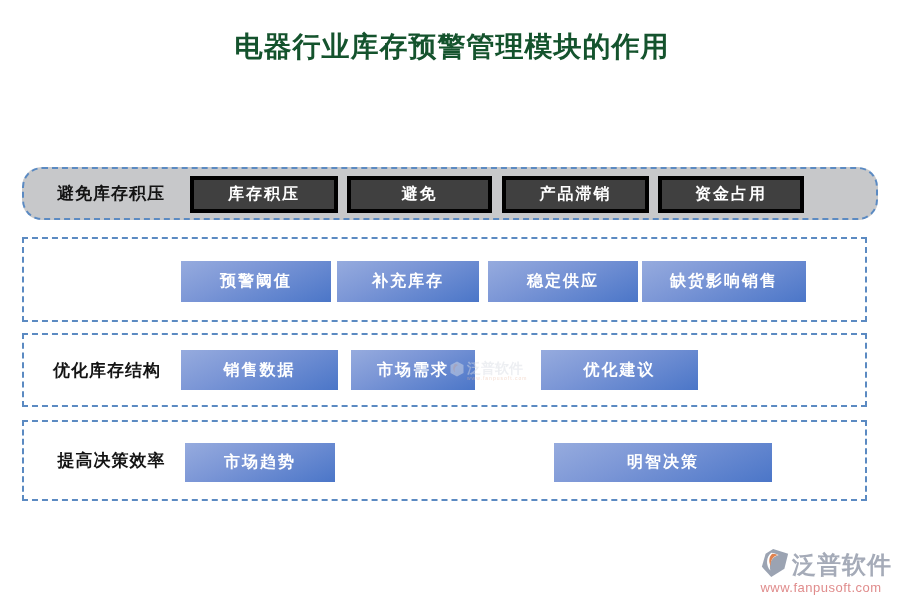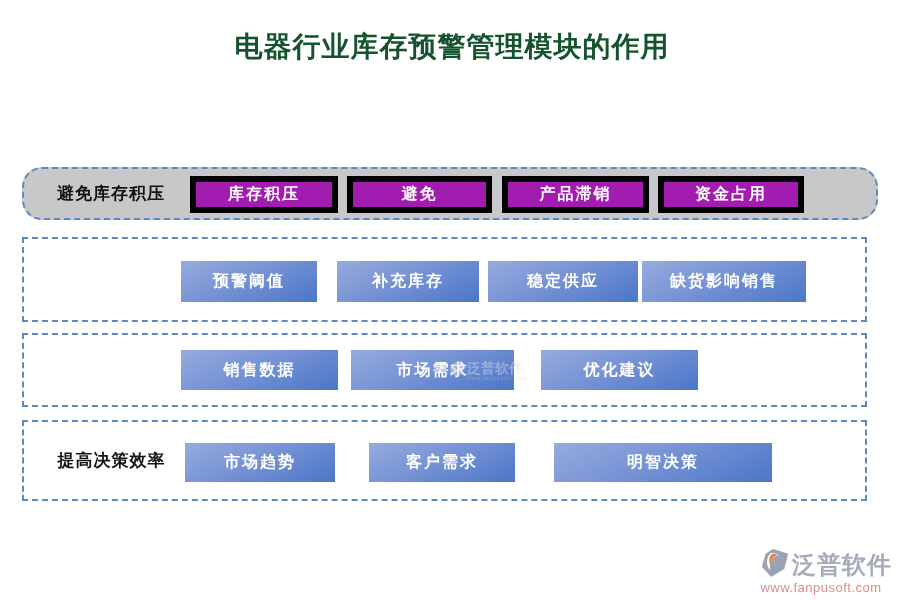--- a/index.html
+++ b/index.html
@@ -29,21 +29,21 @@
   .row-label{
     position:absolute;display:flex;align-items:center;justify-content:center;
     top:0;bottom:0;font-size:17px;font-weight:bold;color:#141414;letter-spacing:1px;
   }
   .node{
     position:absolute;display:flex;align-items:center;justify-content:center;
     color:#ffffff;font-size:16px;font-weight:bold;letter-spacing:2px;
     box-sizing:border-box;white-space:nowrap;
   }
   .node-dark{
-    background:#a21caf;border:6px solid #000000;text-align:center;
+    background:#404040;border:4px solid #000000;text-align:center;
   }
   .node-blue{
     background:linear-gradient(155deg,#96abde 0%,#7b96d6 40%,#4b76c8 100%);
   }
   .watermark{
     position:absolute;left:449px;top:361px;display:flex;align-items:flex-start;
     opacity:.45;pointer-events:none;
   }
   .watermark .wm-text{
     font-size:14px;font-weight:bold;color:#d8dce4;line-height:14px;
@@ -72,36 +72,36 @@
 
 <section class="row row-gray">
   <div class="row-label" style="left:8px;width:158px">避免库存积压</div>
   <div class="node node-dark" style="left:166px;top:7px;width:148px;height:37px">库存积压</div>
   <div class="node node-dark" style="left:478px;top:7px;width:147px;height:37px">产品滞销</div>
   <div class="node node-dark" style="left:323px;top:7px;width:145px;height:37px">避免</div>
   <div class="node node-dark" style="left:634px;top:7px;width:146px;height:37px">资金占用</div>
 </section>
 
 <section class="row row-white row-2">
-  <div class="node node-blue" style="left:157px;top:22px;width:136px;height:41px">预警阈值</div>
+  <div class="node node-blue" style="left:157px;top:22px;width:150px;height:41px">预警阈值</div>
   <div class="node node-blue" style="left:313px;top:22px;width:142px;height:41px">补充库存</div>
   <div class="node node-blue" style="left:464px;top:22px;width:150px;height:41px">稳定供应</div>
   <div class="node node-blue" style="left:618px;top:22px;width:164px;height:41px">缺货影响销售</div>
 </section>
 
 <section class="row row-white row-3">
+  <div class="row-label" style="left:8px;width:150px">优化库存结构</div>
   <div class="node node-blue" style="left:157px;top:15px;width:157px;height:40px">销售数据</div>
-  <div class="node node-blue" style="left:327px;top:15px;width:163px;height:40px">市场需求</div>
+  <div class="node node-blue" style="left:327px;top:15px;width:124px;height:40px">市场需求</div>
   <div class="node node-blue" style="left:517px;top:15px;width:157px;height:40px">优化建议</div>
 </section>
 
 <section class="row row-white row-4">
   <div class="row-label" style="left:10px;width:155px">提高决策效率</div>
   <div class="node node-blue" style="left:161px;top:21px;width:150px;height:39px">市场趋势</div>
-  <div class="node node-blue" style="left:345px;top:21px;width:146px;height:39px">客户需求</div>
   <div class="node node-blue" style="left:530px;top:21px;width:218px;height:39px">明智决策</div>
 </section>
 
 <div class="watermark">
   <span style="display:inline-block;margin-right:2px">
     <svg width="16" height="16" viewBox="0 0 32 32">
       <path d="M16 1 L29 8 V24 L16 31 L3 24 V8 Z" fill="#dfe2e8"></path>
       <path d="M12 6 C7 10 7 19 12 23 C10 17 12 10 19 8 C17 7 14 6 12 6 Z" fill="#f2c8ae"></path>
     </svg>
   </span>

